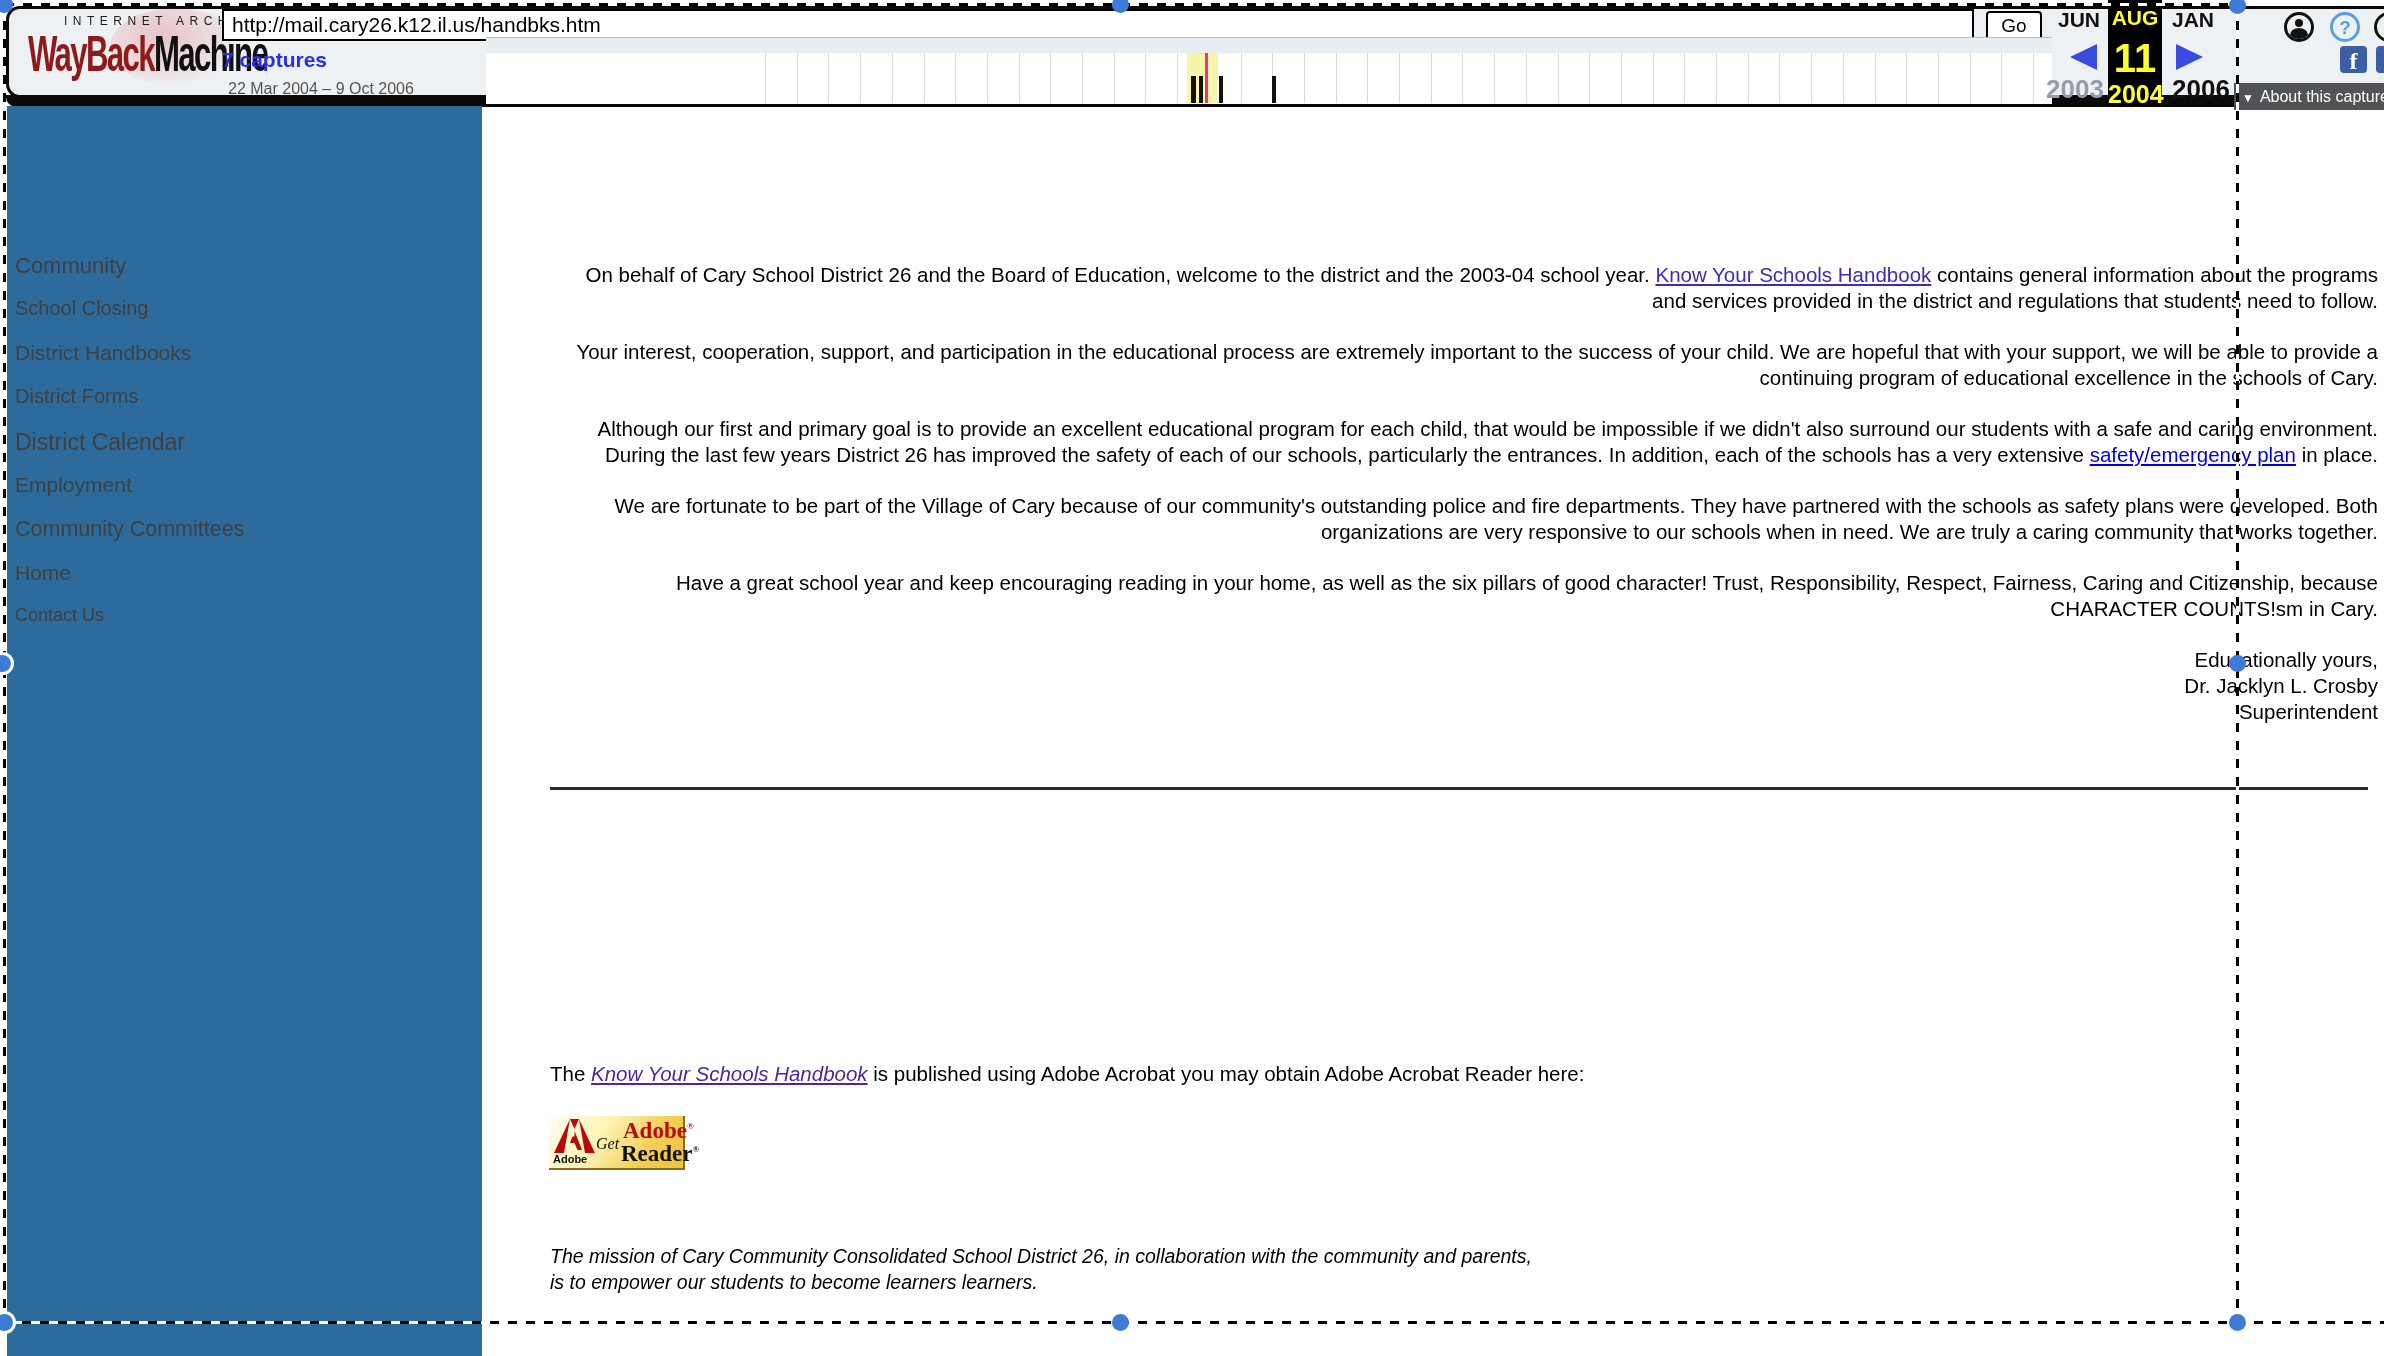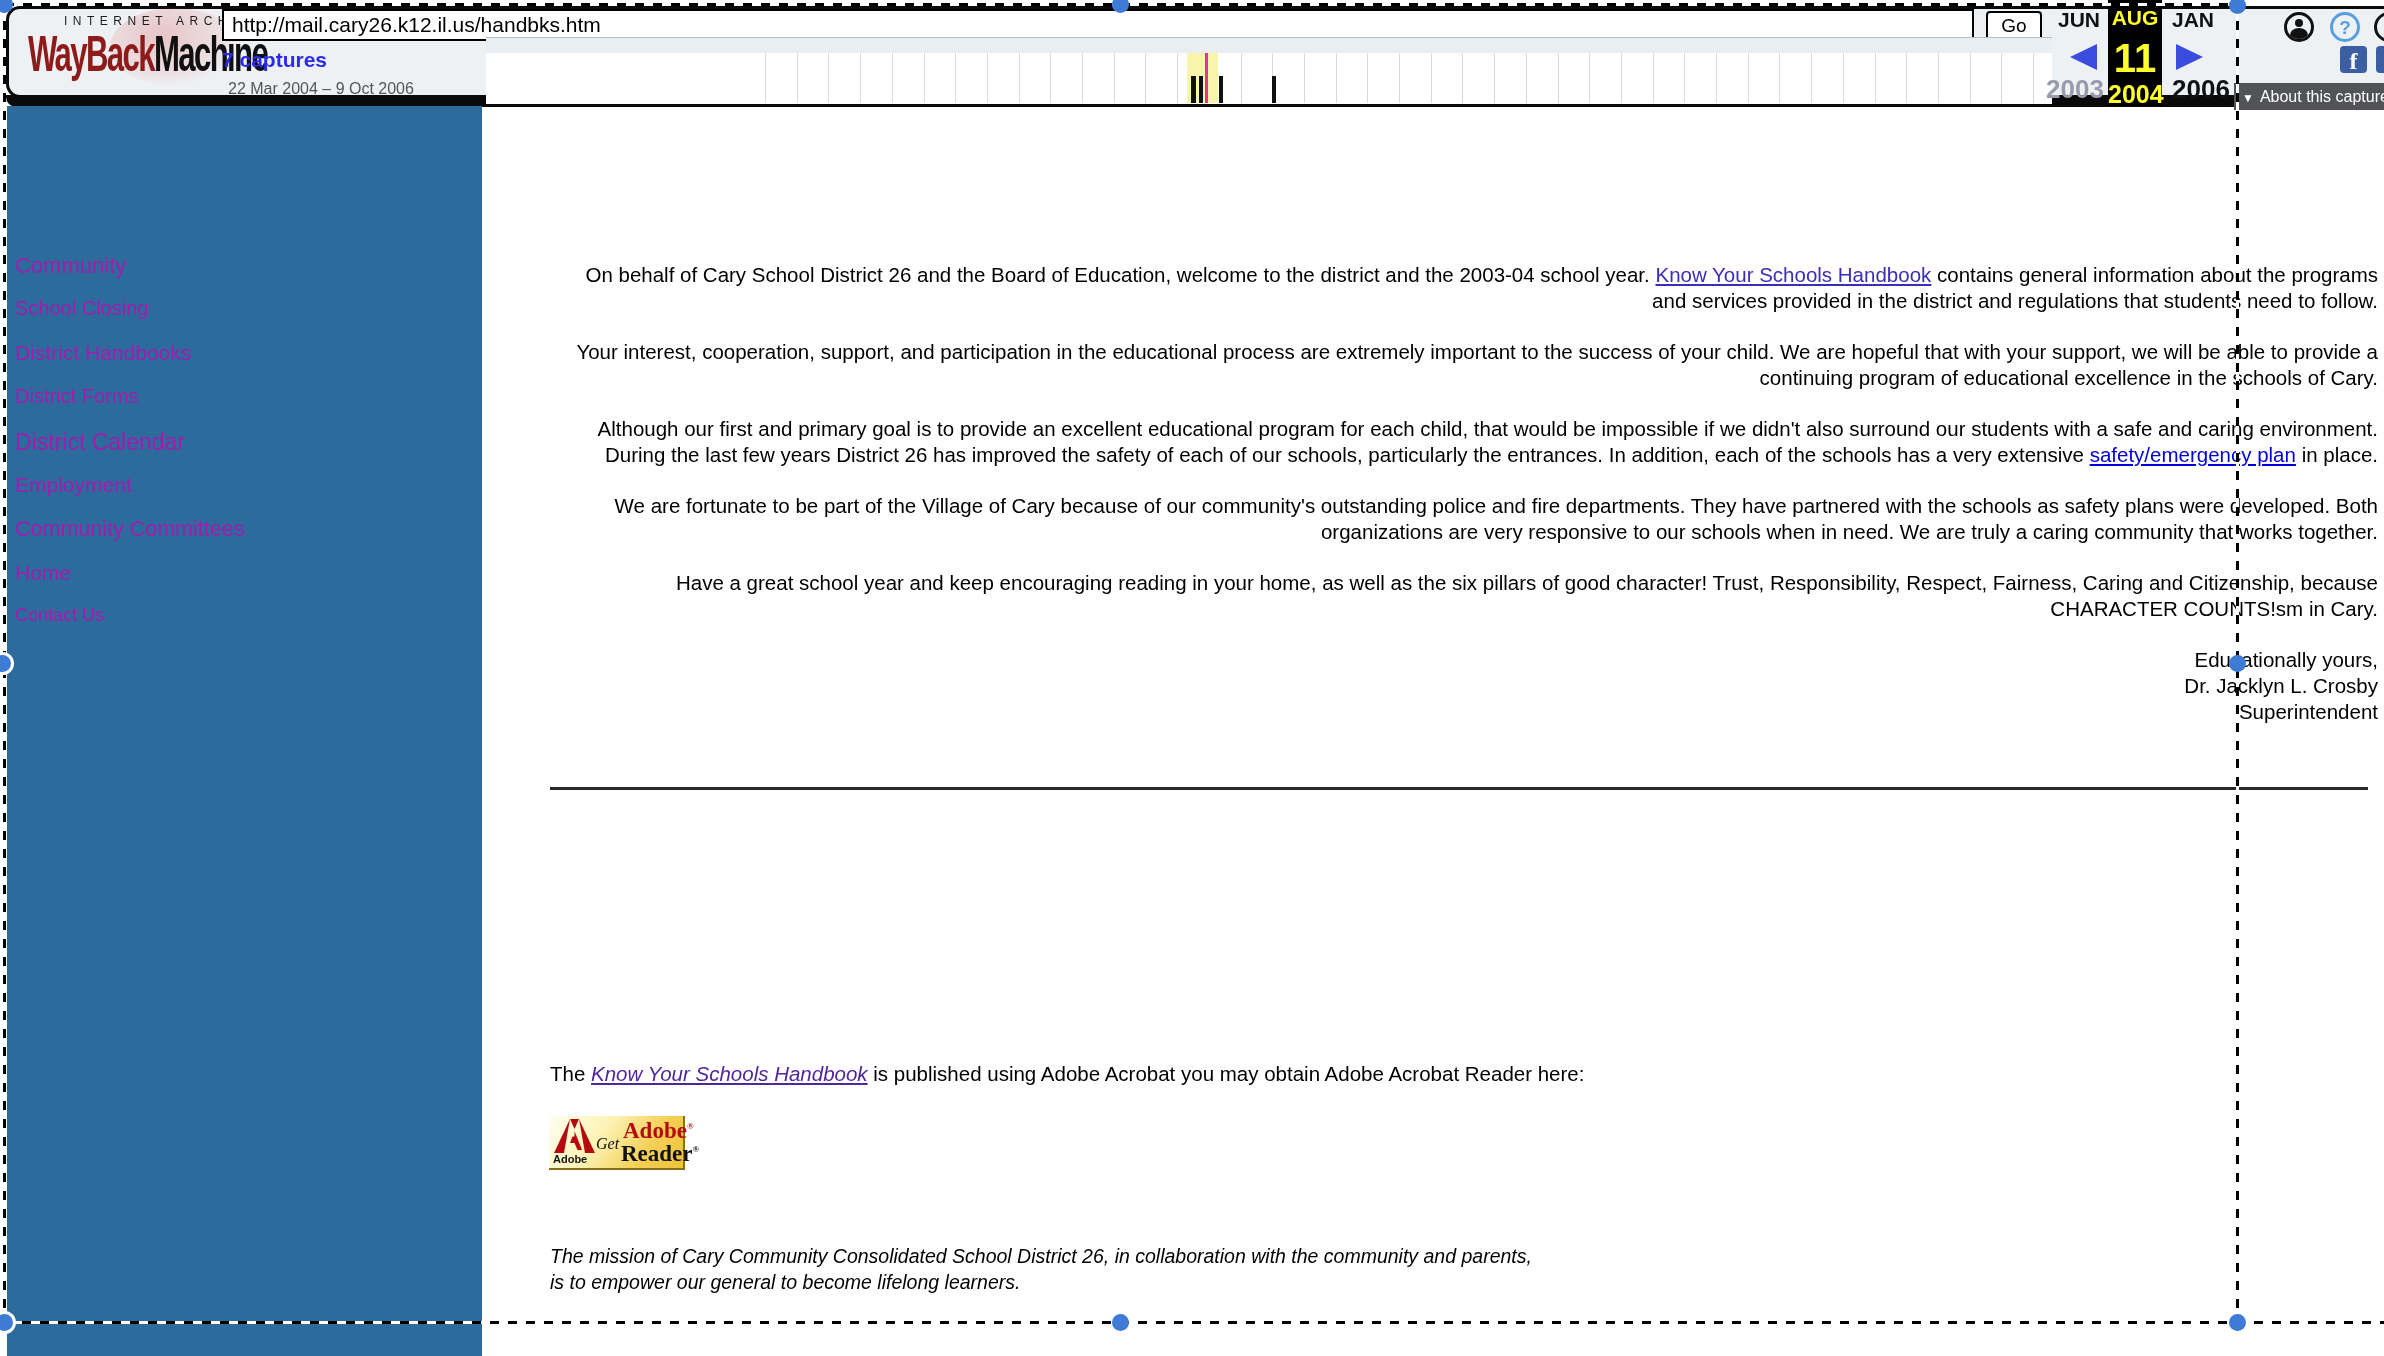--- a/index.html
+++ b/index.html
@@ -54,21 +54,21 @@
   .fb{width:27px;height:27px;border-radius:4px;background:#3c5fa3;color:#fff;font-weight:bold;
       font-family:"Liberation Serif",serif;font-size:24px;text-align:center;line-height:30px;cursor:pointer;}
   #fb-icon{left:2340px;top:46px;} #fb-icon2{left:2376px;top:46px;}
   #about-banner{left:2234px;top:83px;width:152px;height:27px;background:#515356;color:#fff;
                 font-size:16px;line-height:27px;padding-left:8px;white-space:nowrap;cursor:pointer;z-index:30;}
   #about-banner .arr{font-size:12px;margin-right:6px;}
 
   
   #sidebar{left:7px;top:106px;width:475px;height:1250px;background:#2d6b9c;}
   #sb-list{left:15px;top:253px;}
-  .sb-item{color:#a21caf;margin-bottom:18px;height:26px;cursor:pointer;white-space:nowrap;}
+  .sb-item{color:#404040;margin-bottom:18px;height:26px;cursor:pointer;white-space:nowrap;}
   .sb-item:nth-child(1){font-size:22px;}
   .sb-item:nth-child(2){font-size:20px;}
   .sb-item:nth-child(3){font-size:21px;}
   .sb-item:nth-child(4){font-size:20px;}
   .sb-item:nth-child(5){font-size:23px;}
   .sb-item:nth-child(6){font-size:21px;}
   .sb-item:nth-child(7){font-size:21.5px;}
   .sb-item:nth-child(8){font-size:21px;}
   .sb-item:nth-child(9){font-size:18px;}
 
@@ -191,21 +191,21 @@
       <polygon points="16,0 25,0 20.5,10" fill="#b60b0e"></polygon>
     </svg>
     <div class="abs" id="adobe-small">Adobe</div>
     <div class="abs" id="badge-get">Get</div>
     <div class="abs" id="badge-adobe"><span>Adobe</span><span class="rsup">®</span></div>
     <div class="abs" id="badge-reader"><span>Reader</span><span class="rsup">®</span></div>
   </div>
 
   <div class="abs" id="mission">
     <div>The mission of Cary Community Consolidated School District 26, in collaboration with the community and parents,</div>
-    <div>is to empower our general to become lifelong learners.</div>
+    <div>is to empower our students to become learners learners.</div>
   </div>
 
   <div class="abs dash-h" id="sel-top"></div>
   <div class="abs dash-h" id="sel-bottom"></div>
   <div class="abs dash-v" id="sel-left"></div>
   <div class="abs dash-v" id="sel-right"></div>
 
   <div class="abs handle" style="left:-4px;top:-4px;"></div>
   <div class="abs handle" style="left:1112px;top:-4px;"></div>
   <div class="abs handle" style="left:2229px;top:-3px;"></div>

